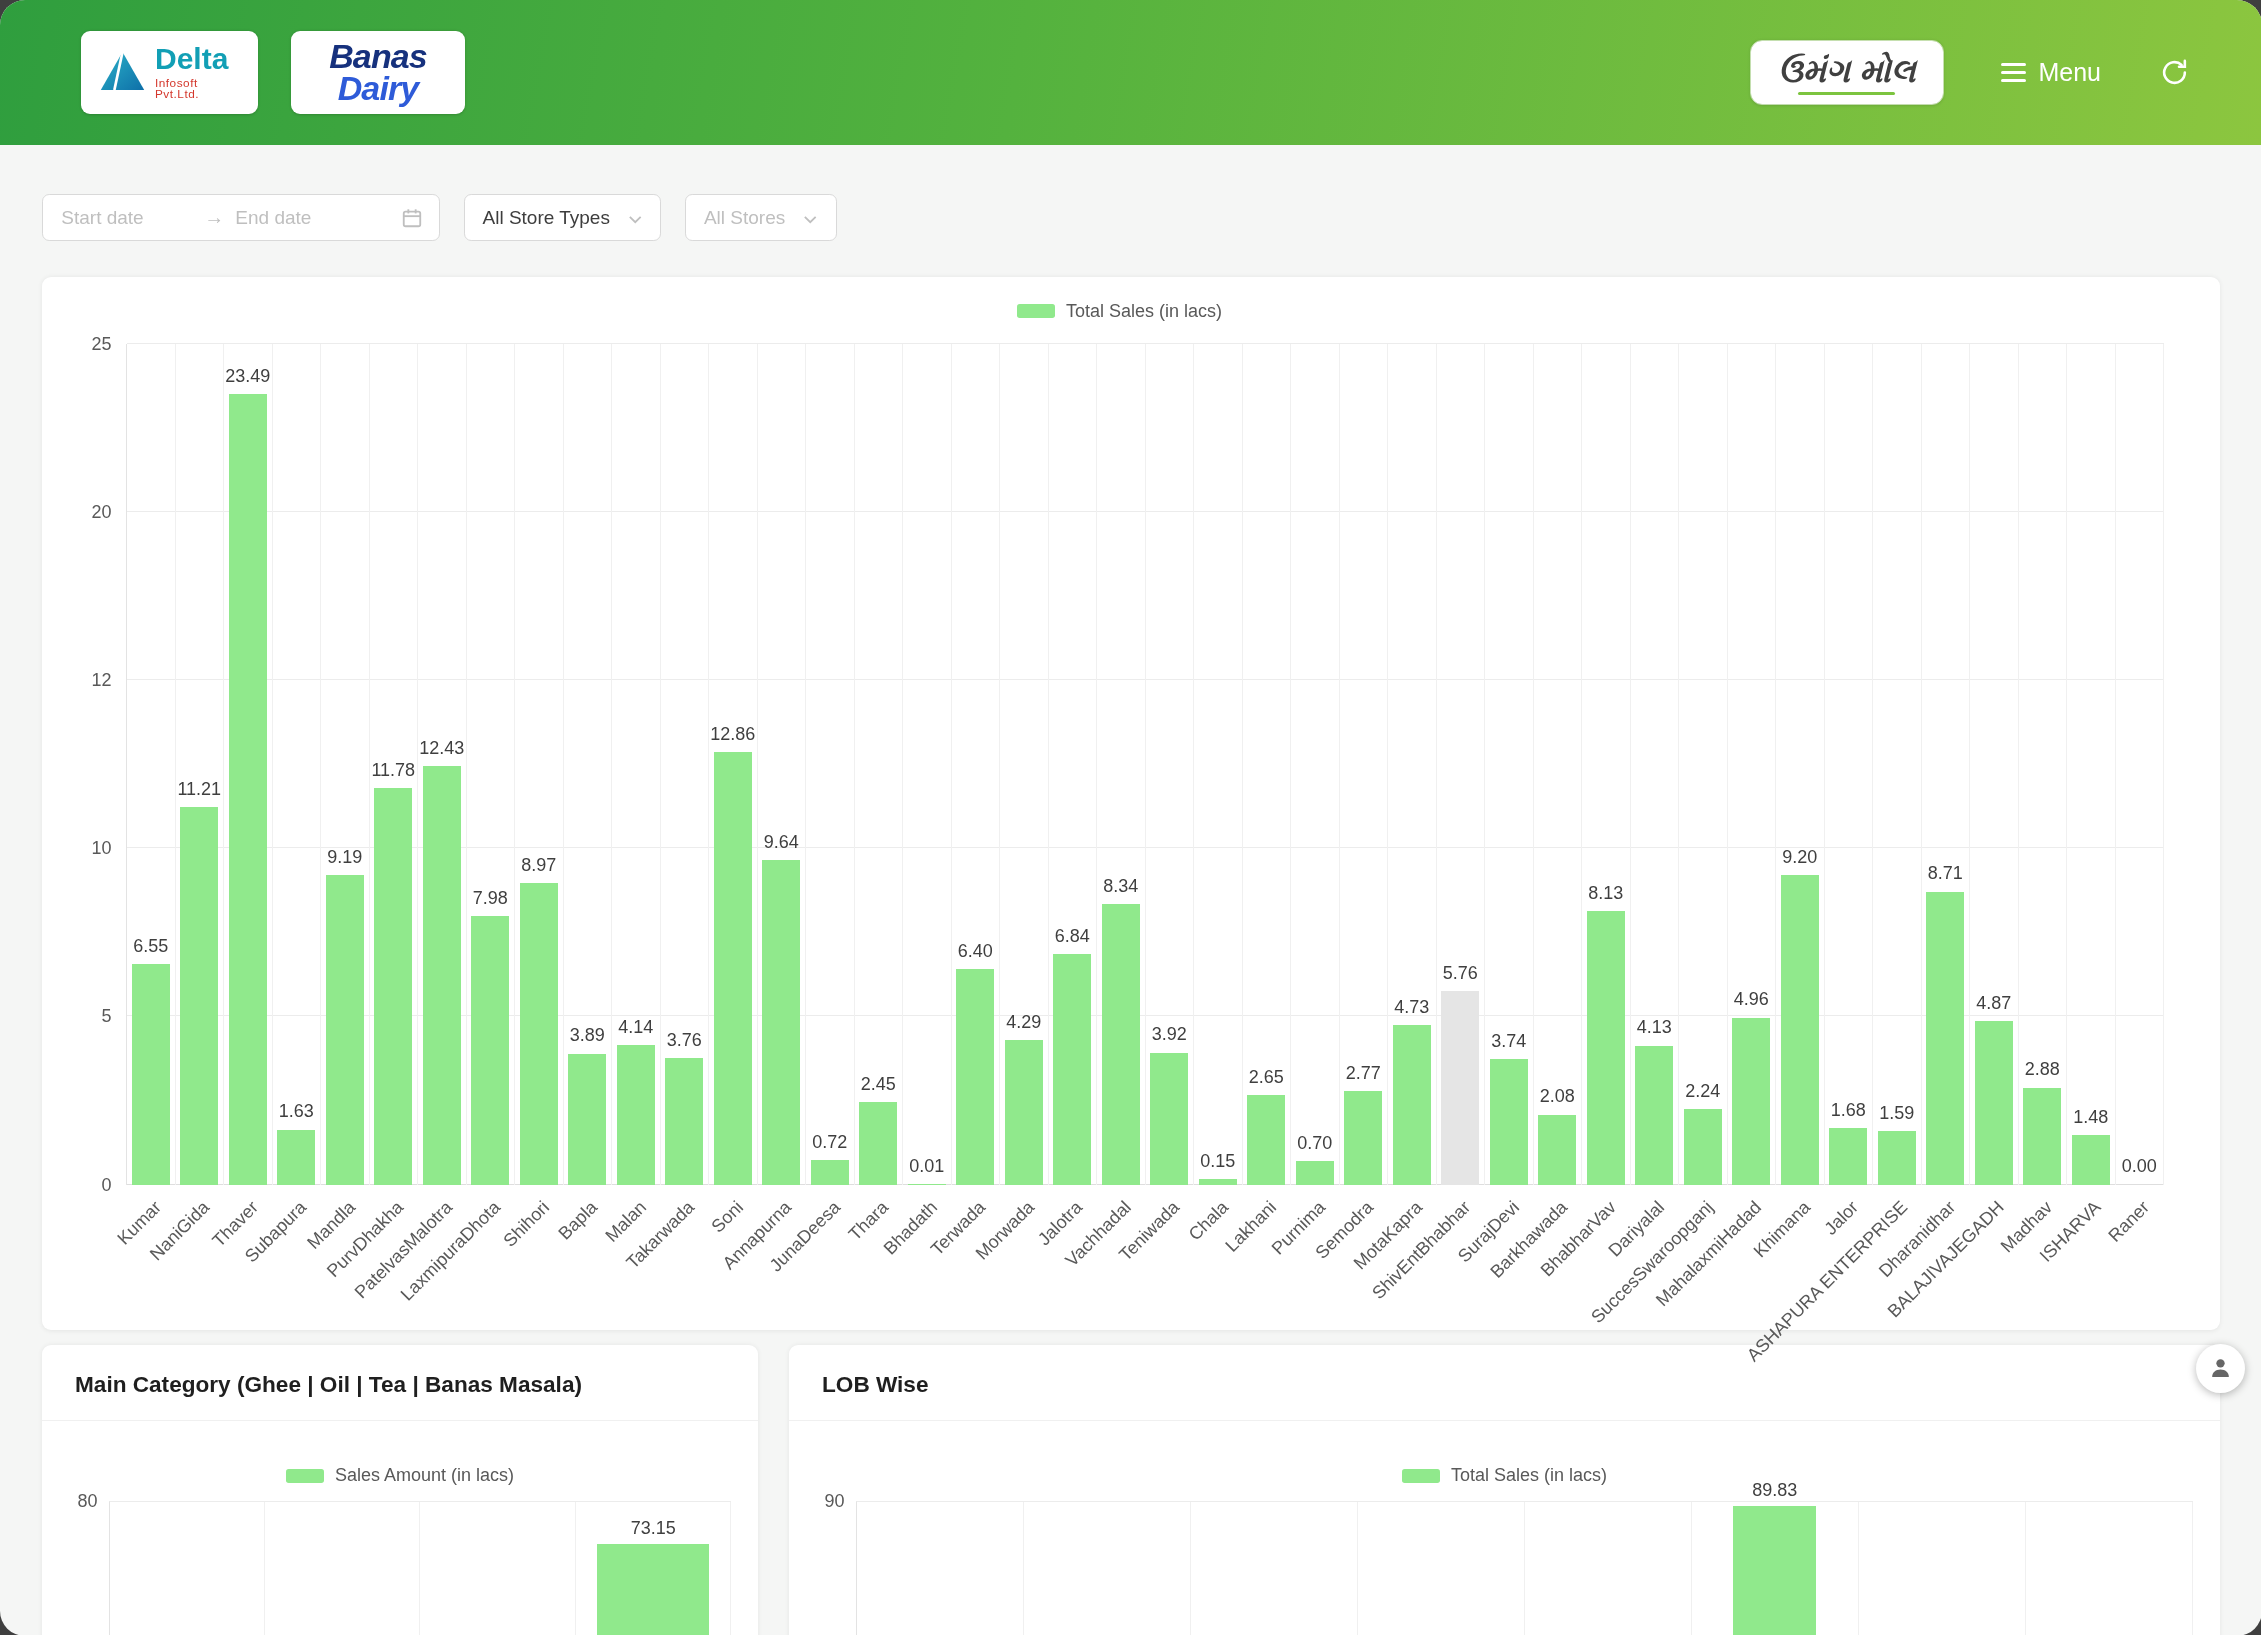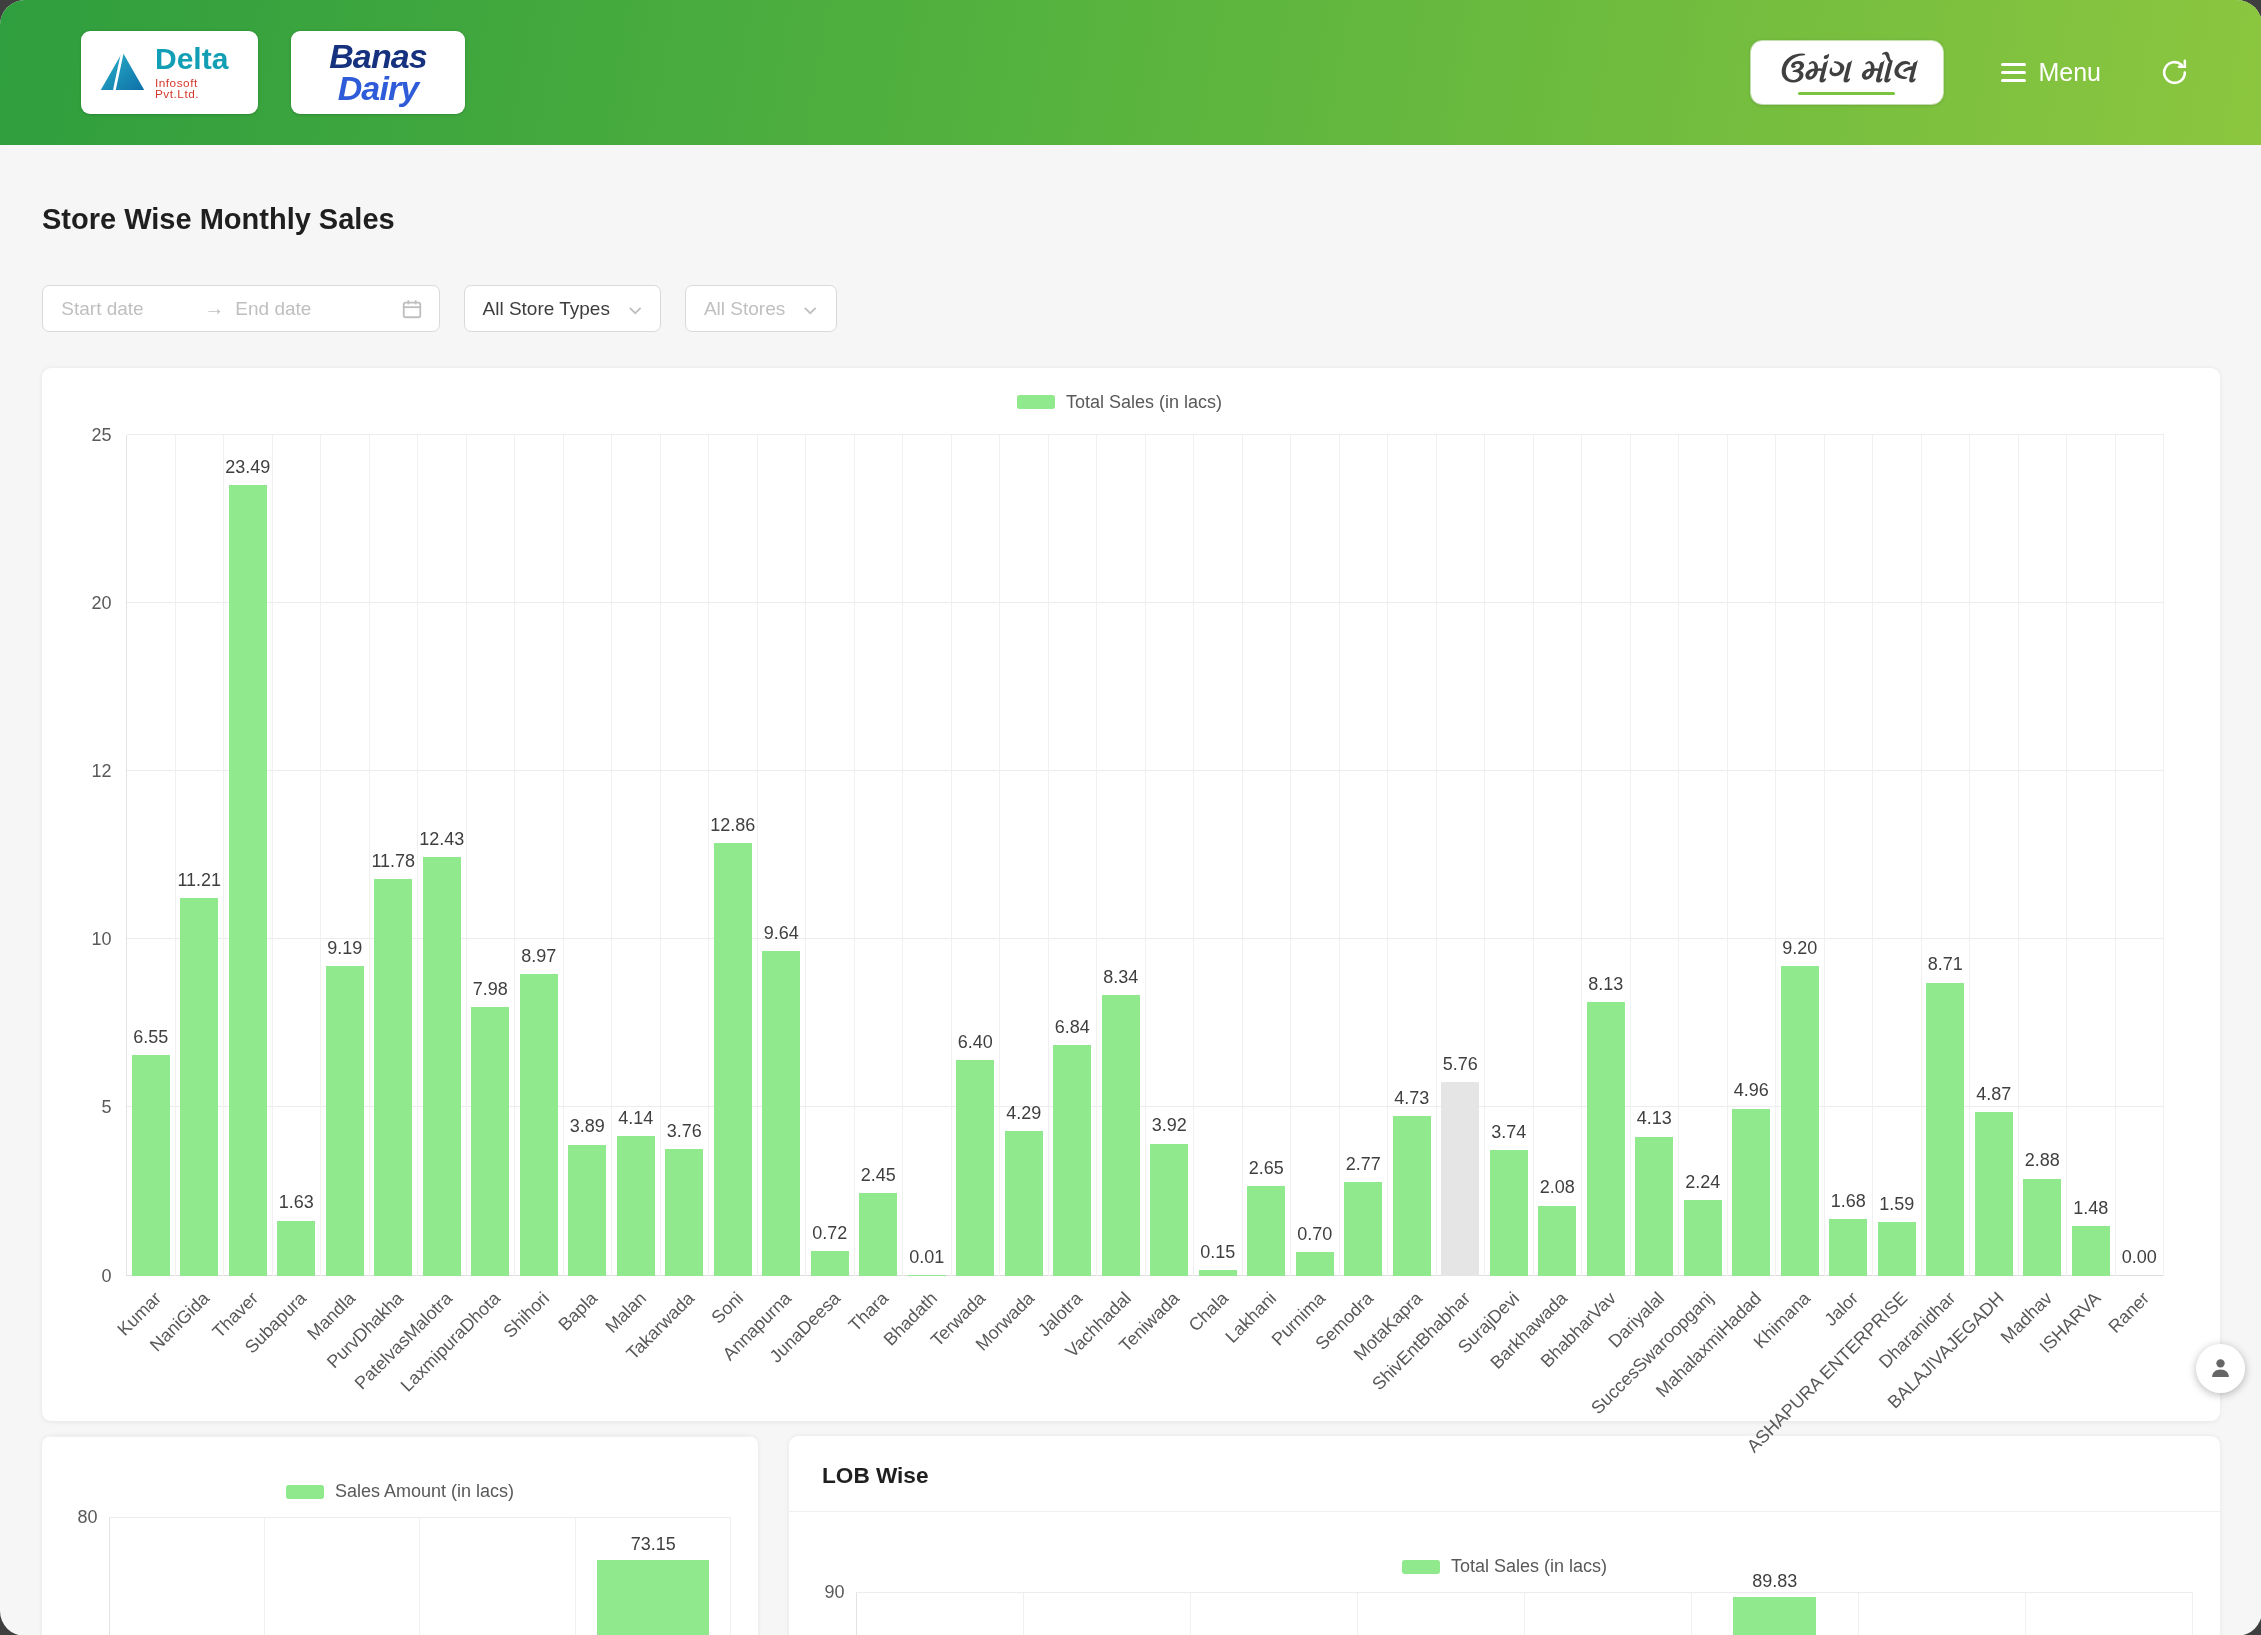--- a/index.html
+++ b/index.html
@@ -198,21 +198,20 @@
       <span class="refresh-btn">
         <svg width="31" height="31" viewBox="0 0 24 24" fill="none" stroke="#ffffff" stroke-width="2" stroke-linecap="round">
           <path d="M20 12a8 8 0 1 1-2.5-5.8"></path>
           <polyline points="20 3 20 7.5 15.5 7.5" fill="none"></polyline>
         </svg>
       </span>
     </div>
   </div>
 
   <div class="content">
-    <h1 class="page-title">Store Wise Monthly Sales</h1>
 
     <div class="filters">
       <div class="date-range">
         <input type="text" placeholder="Start date" style="">
         <span class="range-arrow">→</span>
         <input type="text" placeholder="End date" style="">
         <span class="cal-icon">
           <svg width="22" height="22" viewBox="0 0 24 24" fill="none" stroke="#bfbfbf" stroke-width="2">
             <rect x="3" y="5" width="18" height="16" rx="2"></rect>
             <line x1="3" y1="10" x2="21" y2="10"></line>
@@ -515,20 +514,21 @@
                 </div>
                 <div class="xlabel">Raner</div>
               </div>
             </div>
         </div>
       </div>
     </div>
 
     <div class="bottom-row">
       <div class="card mini-card left">
+        <div class="mini-title">Main Category (Ghee | Oil | Tea | Banas Masala)</div>
         <div class="divider"></div>
         <div class="mini-legend">
           <span class="swatch" style="background: rgb(144, 233, 140);"></span>
           <span>Sales Amount (in lacs)</span>
         </div>
         <div class="mini-plot-row">
           <div class="mini-ytick">80</div>
           <div class="mini-plot">
             <div class="mini-bar cat-bar" style="background: rgb(144, 233, 140);">
               <div class="bar-value">73.15</div>

